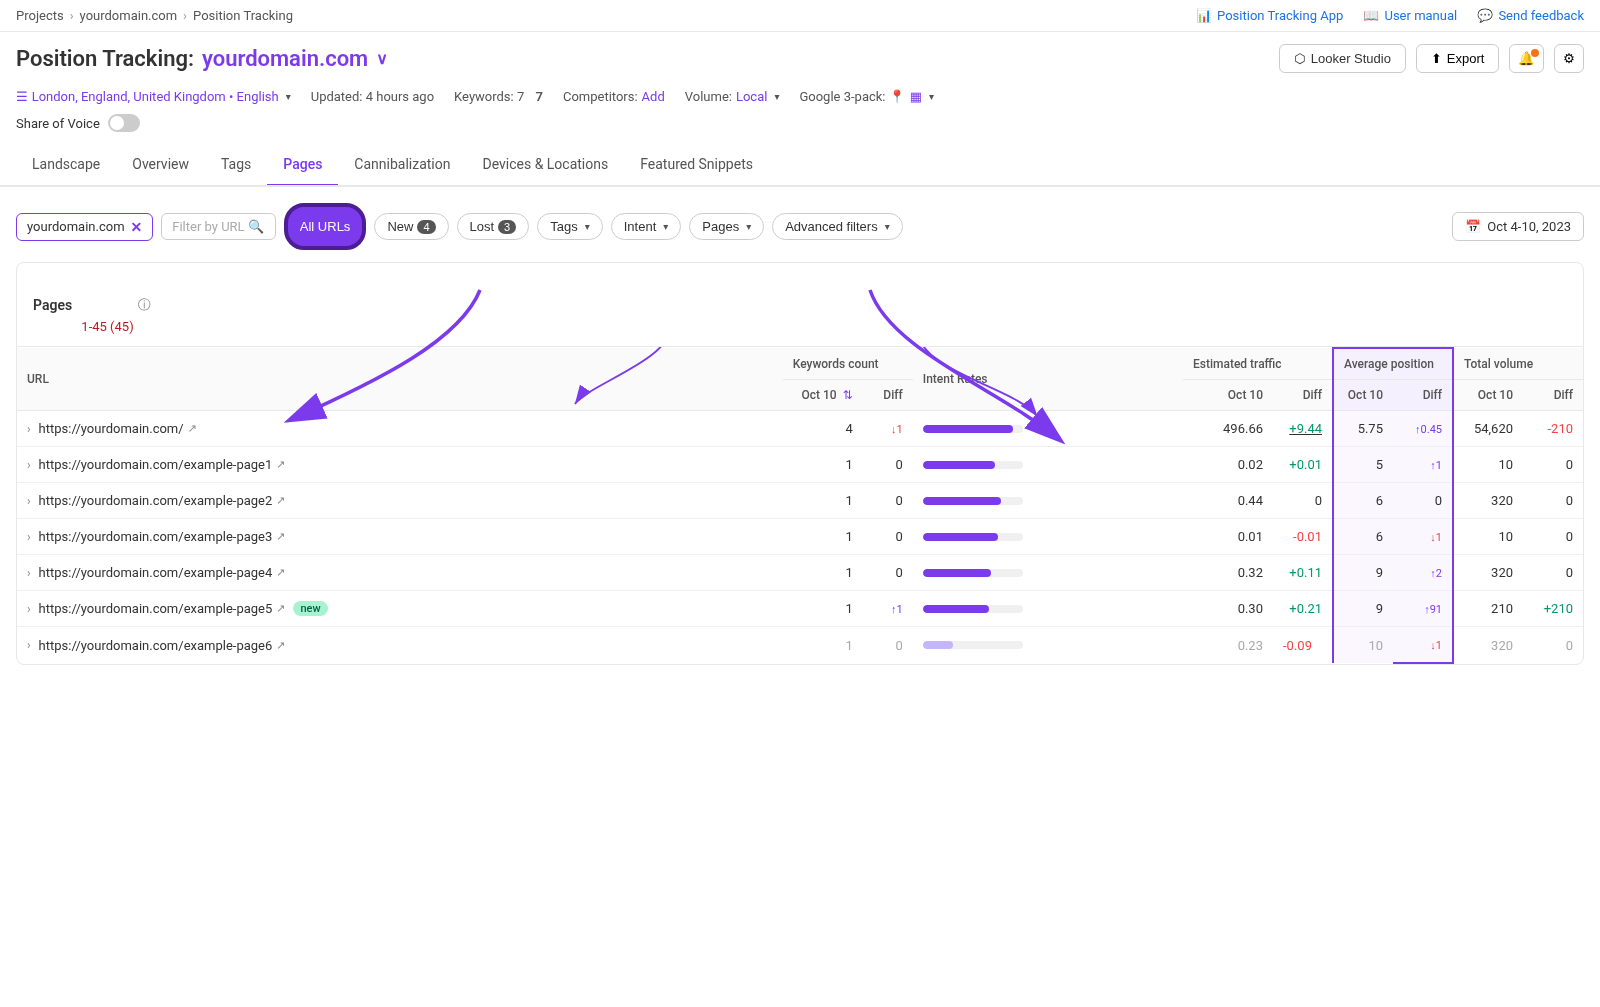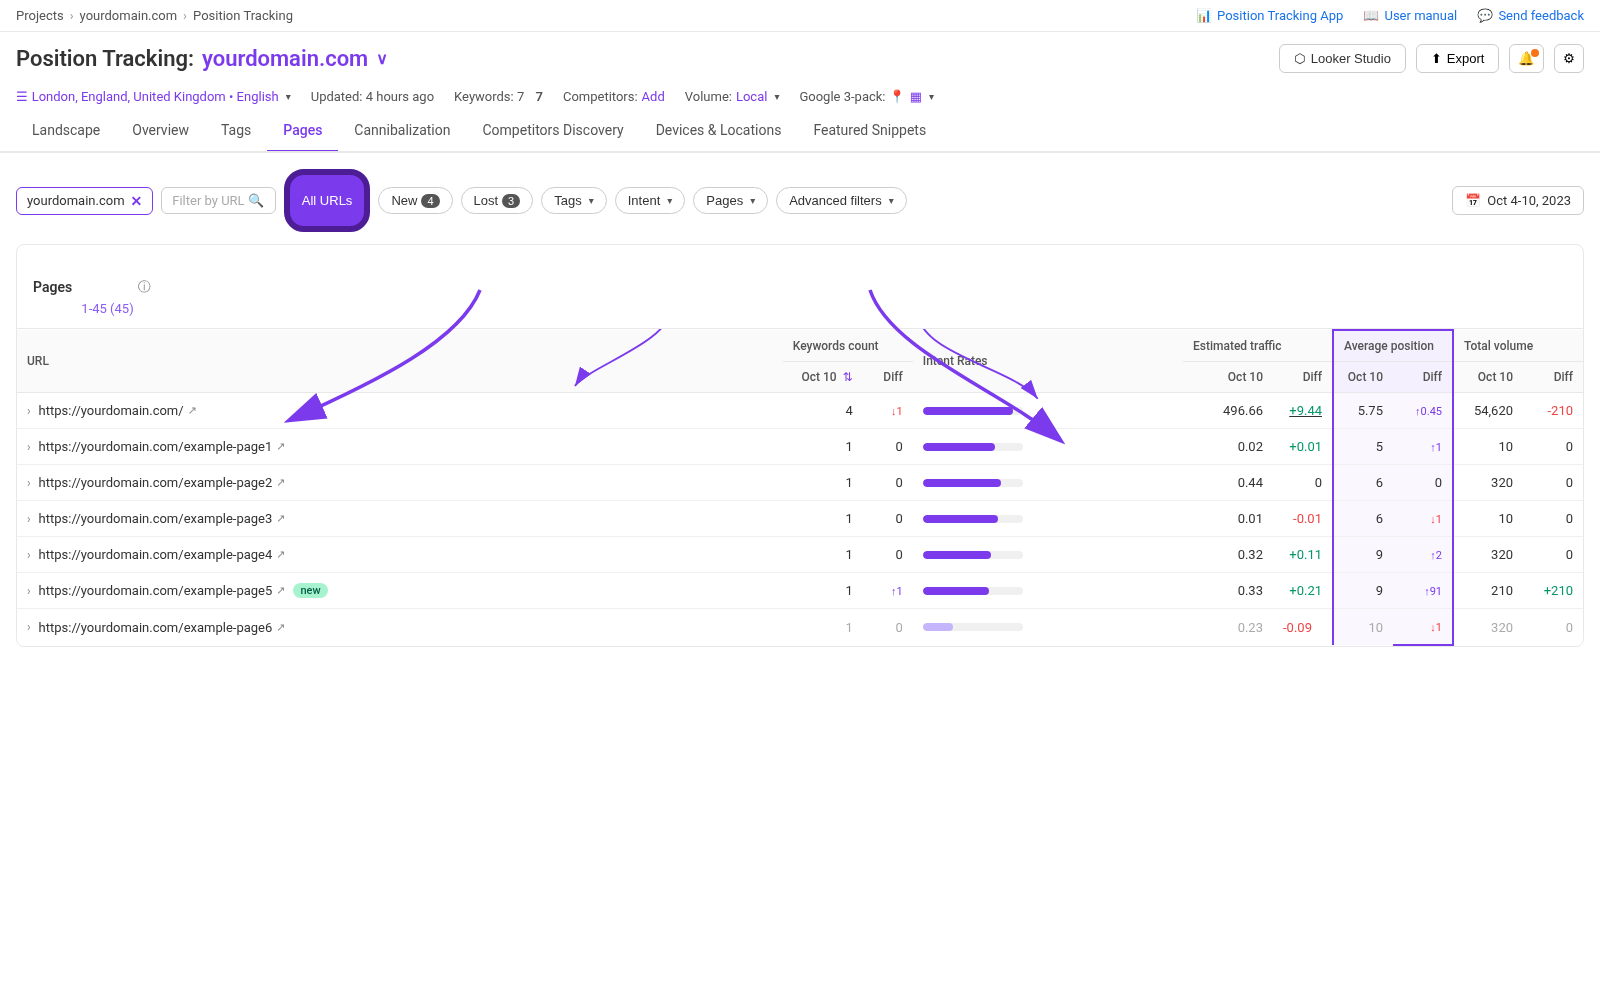--- a/index.html
+++ b/index.html
@@ -40,30 +40,30 @@
     
     
     .content-area { padding: 16px; }
     
     
     .filter-row { display: flex; align-items: center; gap: 8px; margin-bottom: 12px; flex-wrap: wrap; justify-content: space-between; }
     .filter-left { display: flex; align-items: center; gap: 8px; flex-wrap: wrap; }
     .domain-chip { display: flex; align-items: center; gap: 6px; padding: 5px 10px; border: 1.5px solid #7c3aed; border-radius: 6px; background: #fff; font-size: 13px; color: #333; }
     .chip-close { color: #7c3aed; cursor: pointer; font-weight: bold; font-size: 14px; }
     .url-filter { display: flex; align-items: center; gap: 4px; padding: 5px 10px; border: 1px solid #ccc; border-radius: 6px; background: #fff; font-size: 13px; color: #aaa; cursor: pointer; }
-    .filter-btn { padding: 18px 12px; border: 6px solid #4c1d95; border-radius: 20px; background: #7c3aed; color: #fff; font-size: 13px; cursor: pointer; }
+    .filter-btn { padding: 12px 12px; border: 4px solid #4c1d95; border-radius: 20px; background: #7c3aed; color: #fff; font-size: 13px; cursor: pointer; }
     .filter-btn-outline { padding: 5px 12px; border: 1px solid #ccc; border-radius: 20px; background: #fff; color: #333; font-size: 13px; cursor: pointer; display: flex; align-items: center; gap: 4px; }
     .filter-btn-outline .badge { background: #555; color: #fff; border-radius: 10px; padding: 1px 6px; font-size: 11px; }
     .date-btn { display: flex; align-items: center; gap: 6px; padding: 6px 12px; border: 1px solid #ccc; border-radius: 6px; background: #fff; font-size: 13px; cursor: pointer; }
     
     
     .table-section { border: 1px solid #e8e8e8; border-radius: 8px; overflow: hidden; }
     .table-header-row { display: flex; align-items: center; padding: 12px 16px; border-bottom: 1px solid #e8e8e8; }
     .pages-count { font-size: 14px; font-weight: 600; color: #333; }
-    .pages-info { color: #8b5cf6; font-size: 13px; margin-left: 6px; margin-top: 44px; }
+    .pages-info { color: #b91c1c; font-size: 13px; margin-left: 6px; margin-top: 44px; }
     
     
     .data-table { width: 100%; border-collapse: collapse; }
     .data-table th { padding: 8px 10px; text-align: left; font-size: 12px; font-weight: 500; color: #555; border-bottom: 1px solid #e8e8e8; background: #fafafa; white-space: nowrap; }
     .data-table td { padding: 10px 10px; font-size: 13px; color: #333; border-bottom: 1px solid #f0f0f0; vertical-align: middle; }
     .data-table tr:last-child td { border-bottom: none; }
     .data-table tr.faded td { color: #aaa; }
     
     .col-url { min-width: 340px; }
     .col-kw { width: 80px; text-align: right; }
@@ -185,29 +185,34 @@
       <span class="chevron">▾</span>
     </div>
     <div class="meta-item">
       <span>Google 3-pack:</span>
       <span style="color:#7c3aed;">📍</span>
       <span style="color:#7c3aed;">▦</span>
       <span class="chevron">▾</span>
     </div>
   </div>
 
+  <div class="share-voice-row">
+    <span>Share of Voice</span>
+    <div class="toggle">
+      <div class="toggle-thumb"></div>
+    </div>
+  </div>
 </div>
 
 <div class="tabs-bar">
   <div class="tab">Landscape</div>
   <div class="tab">Overview</div>
   <div class="tab">Tags</div>
   <div class="tab active">Pages</div>
   <div class="tab">Cannibalization</div>
-  <div class="tab">Competitors Discovery</div>
   <div class="tab">Devices &amp; Locations</div>
   <div class="tab">Featured Snippets</div>
 </div>
 
 <div class="content-area">
 
   <div class="filter-row">
     <div class="filter-left">
       <div class="domain-chip">
         <span>yourdomain.com</span>
@@ -414,21 +419,21 @@
       <span class="new-badge">new</span>
     </div>
   </td>
               <td class="col-kw" style="text-align: right;">1</td>
               <td class="col-diff" style="text-align: right;"><span class="up-arrow">↑1</span></td>
               <td>
                 <div class="bar-container">
                   <div class="bar-fill" style="width:66%"></div>
                 </div>
               </td>
-              <td class="col-traffic" style="text-align: right;">0.33</td>
+              <td class="col-traffic" style="text-align: right;">0.30</td>
               <td class="col-traffic-diff" style="text-align: right;"><span class="diff-green">+0.21</span></td>
               <td class="col-pos" style="text-align: right; border-left: 2px solid rgb(124, 58, 237); background: rgba(124, 58, 237, 0.04);">9</td>
               <td class="col-pos-diff" style="text-align: right; border-right: 2px solid rgb(124, 58, 237); background: rgba(124, 58, 237, 0.04);"><span class="pos-up">↑91</span></td>
               <td class="col-vol" style="text-align: right;">210</td>
               <td class="col-vol-diff" style="text-align: right;"><span class="diff-green">+210</span></td>
             </tr>
             <tr class="faded">
               <td class="col-url">
     <div class="url-cell">
       <span class="expand-btn">›</span>

